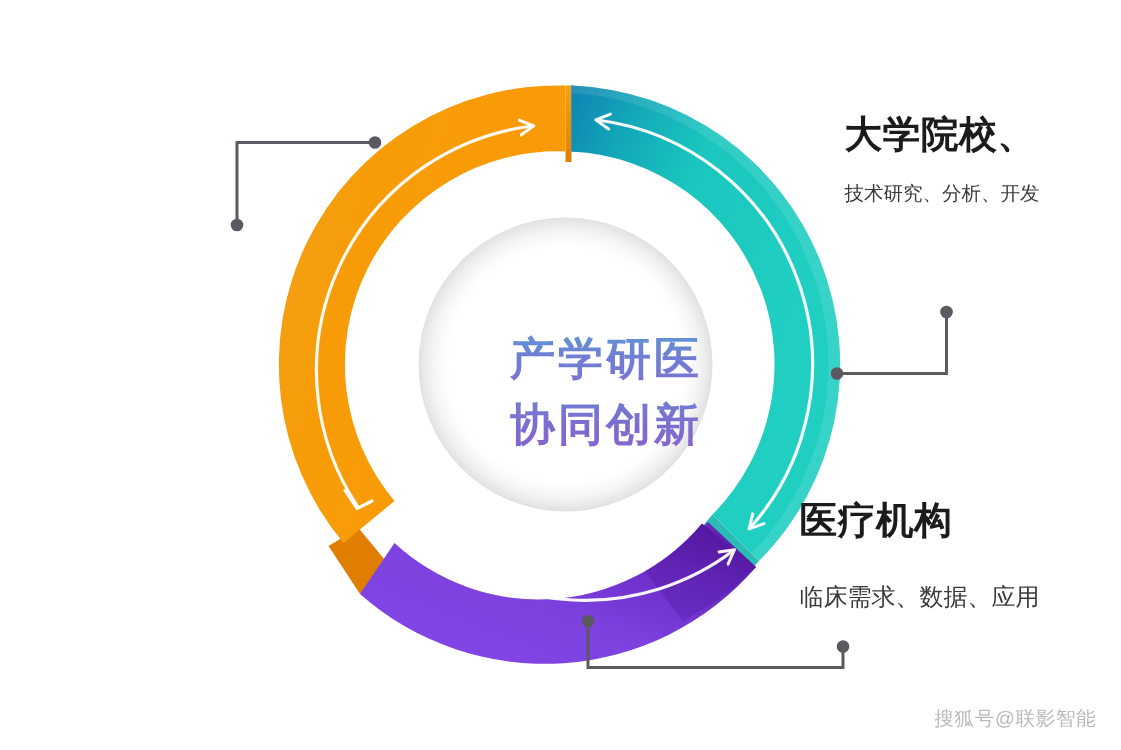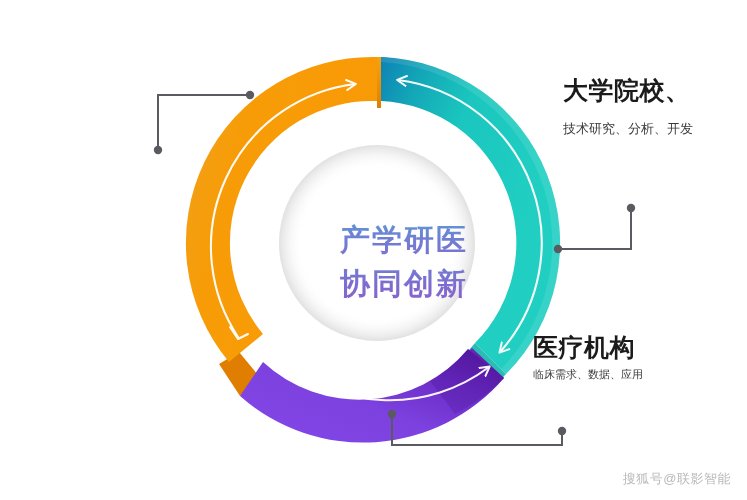--- a/index.html
+++ b/index.html
@@ -61,23 +61,22 @@
   }
   #block-topright .label-sub {
     margin-top: 8px;
     font-size: 13px;
   }
   #block-bottomright {
     left: 533px;
     top: 332px;
   }
   #block-bottomright .label-sub {
-    margin-top: 1px;
-    font-size: 11px;
-    font-family: Liberation Mono, monospace;
+    margin-top: 24px;
+    font-size: 16px;
   }
 
   
   #center-text {
     position: absolute;
     left: 288px;
     top: 186px;
     width: 180px;
     text-align: right;
     z-index: 6;

